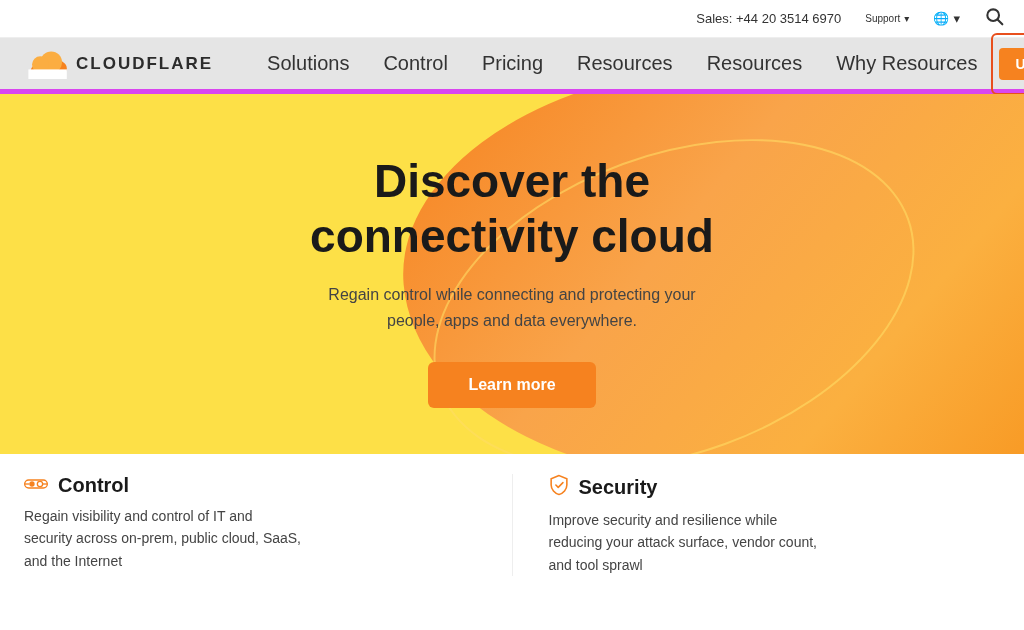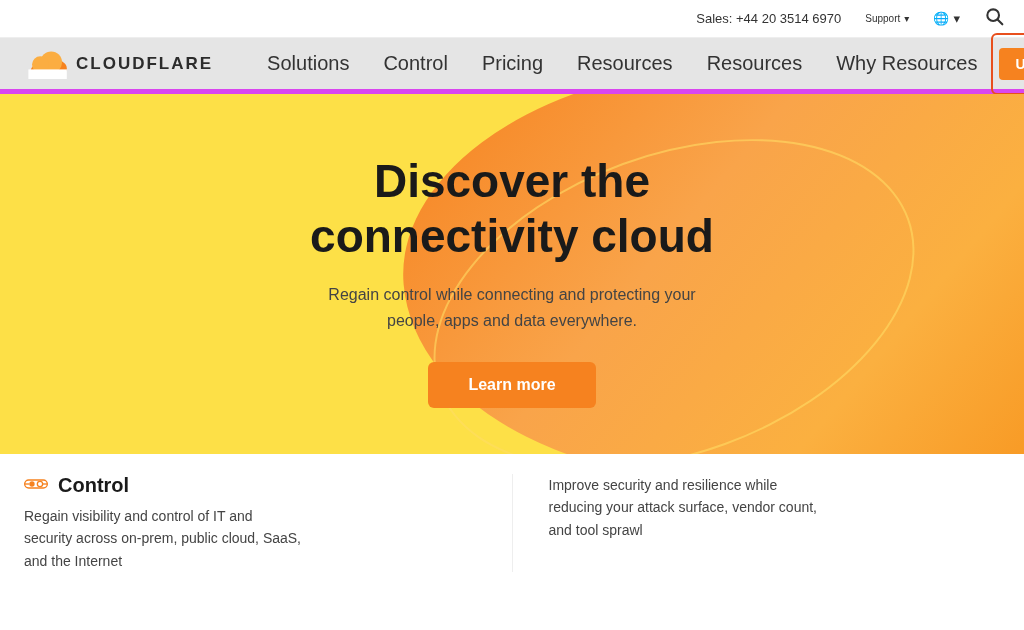--- a/index.html
+++ b/index.html
@@ -316,15 +316,24 @@
         </svg>
       </span>
       <span class="feature-title">Control</span>
     </div>
     <p class="feature-desc">Regain visibility and control of IT and security across on-prem, public cloud, SaaS, and the Internet</p>
   </div>
 
   <div class="feature-divider"></div>
 
   <div class="feature-item">
+    <div class="feature-header">
+      <span class="feature-icon">
+        <svg width="20" height="22" viewBox="0 0 24 28" fill="none">
+          <path d="M12 2L2 6V14C2 19.5 6.5 24.5 12 26C17.5 24.5 22 19.5 22 14V6L12 2Z" stroke="#f6821f" stroke-width="2" fill="none"></path>
+          <path d="M8 14L11 17L17 11" stroke="#f6821f" stroke-width="2" stroke-linecap="round" stroke-linejoin="round"></path>
+        </svg>
+      </span>
+      <span class="feature-title">Security</span>
+    </div>
     <p class="feature-desc">Improve security and resilience while reducing your attack surface, vendor count, and tool sprawl</p>
   </div>
 </div>
 
 </body></html>

